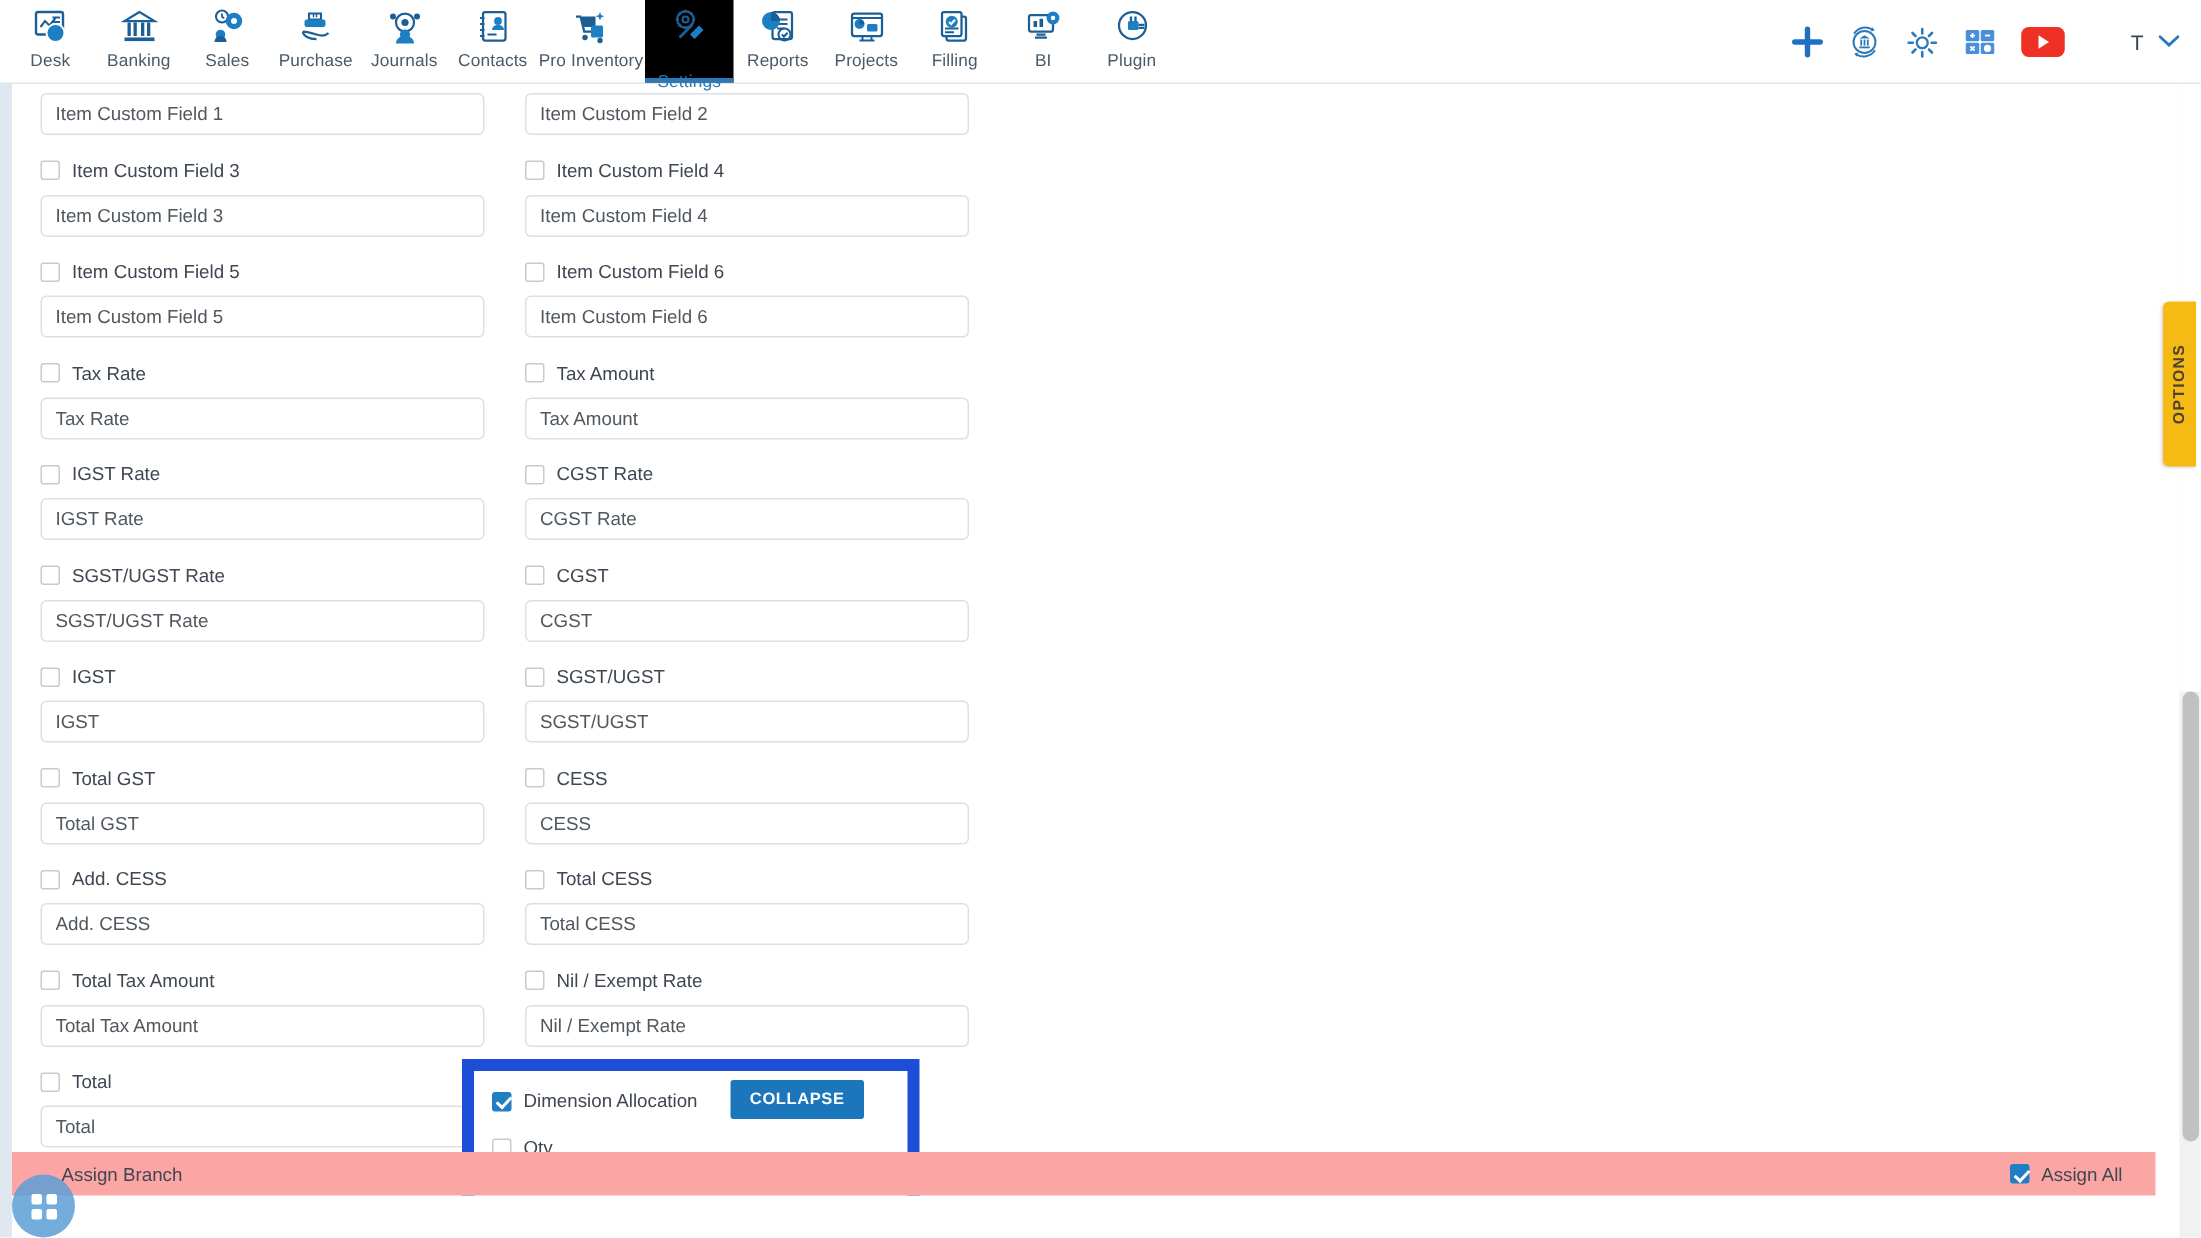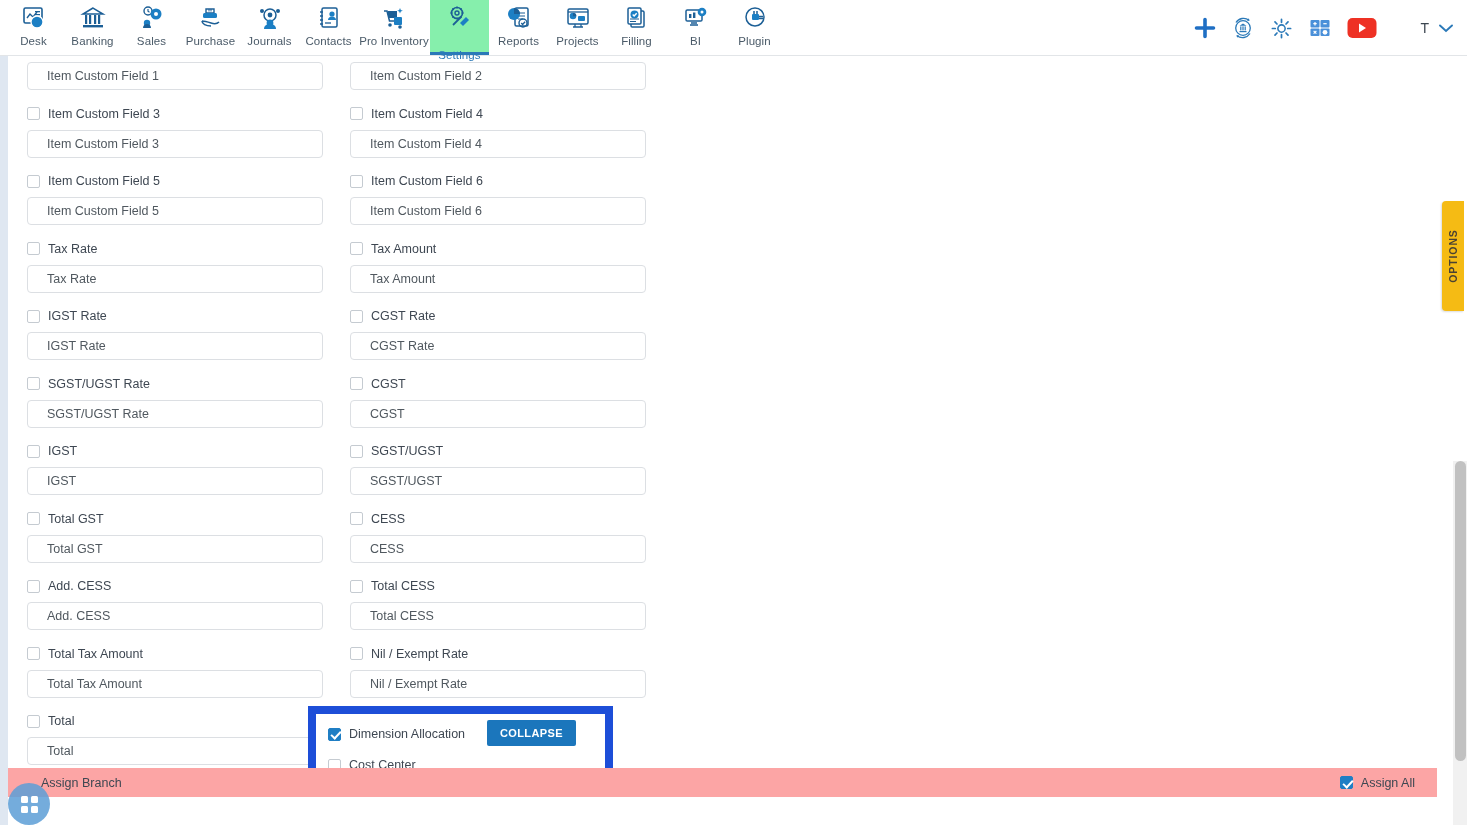--- a/index.html
+++ b/index.html
@@ -29,21 +29,21 @@
     padding-top: 4px;
     cursor: pointer; position: relative;
     color: #4a5a68;
   }
   .nav-item.wide { width: 72px; }
   .nav-item .nav-ico { height: 28px; display:flex; align-items:center; justify-content:center; }
   .nav-item .nav-lbl {
     font-size: 11.5px; margin-top: 3px;
     white-space: nowrap; letter-spacing: 0.1px;
   }
-  .nav-item.active { background: #86efac; gap: 16px; }
+  .nav-item.active { background: #000000; gap: 16px; }
   .nav-item.active .nav-lbl { color: #2b79b8; }
   .nav-item.active::after {
     content: ""; position: absolute; bottom: 0; left: 0;
     width: 100%; height: 3px; background: #2b79b8;
   }
 
   .nav-right {
     margin-left: auto; display: flex; align-items: center;
     height: 56px; padding-right: 14px; gap: 15px;
   }
@@ -113,21 +113,21 @@
     border-width: 0 2px 2px 0;
     transform: rotate(43deg);
   }
   .tb {
     width: 100%; height: 28px;
     border: 1px solid #dcdfe3;
     border-radius: 4px;
     background: #fff;
     font-size: 12.5px;
     color: #50585f;
-    padding: 0 19px;
+    padding: 0 9px;
     font-family: "Liberation Sans", sans-serif;
     outline: none;
     margin-top: 5px;
   }
   .tb::placeholder { color: #50585f; opacity: 1; }
   .fieldblock { margin-bottom: 12.5px; }
 
   
   .dim-wrap {
     position: absolute;
@@ -631,24 +631,20 @@
     <div class="dim-top">
       <label class="field-label">
         <span class="cb checked"></span>
         <span>Dimension Allocation</span>
       </label>
       <button class="collapse-btn">COLLAPSE</button>
     </div>
     <div class="dim-sub" id="dim-sub">
         <label class="field-label">
           <span class="cb"></span>
-          <span>Cost Center</span>
-        </label>
-        <label class="field-label">
-          <span class="cb"></span>
           <span>Qty</span>
         </label>
         <label class="field-label">
           <span class="cb"></span>
           <span>Amount</span>
         </label>
       </div>
   </div>
 
   <div class="options-tab">

